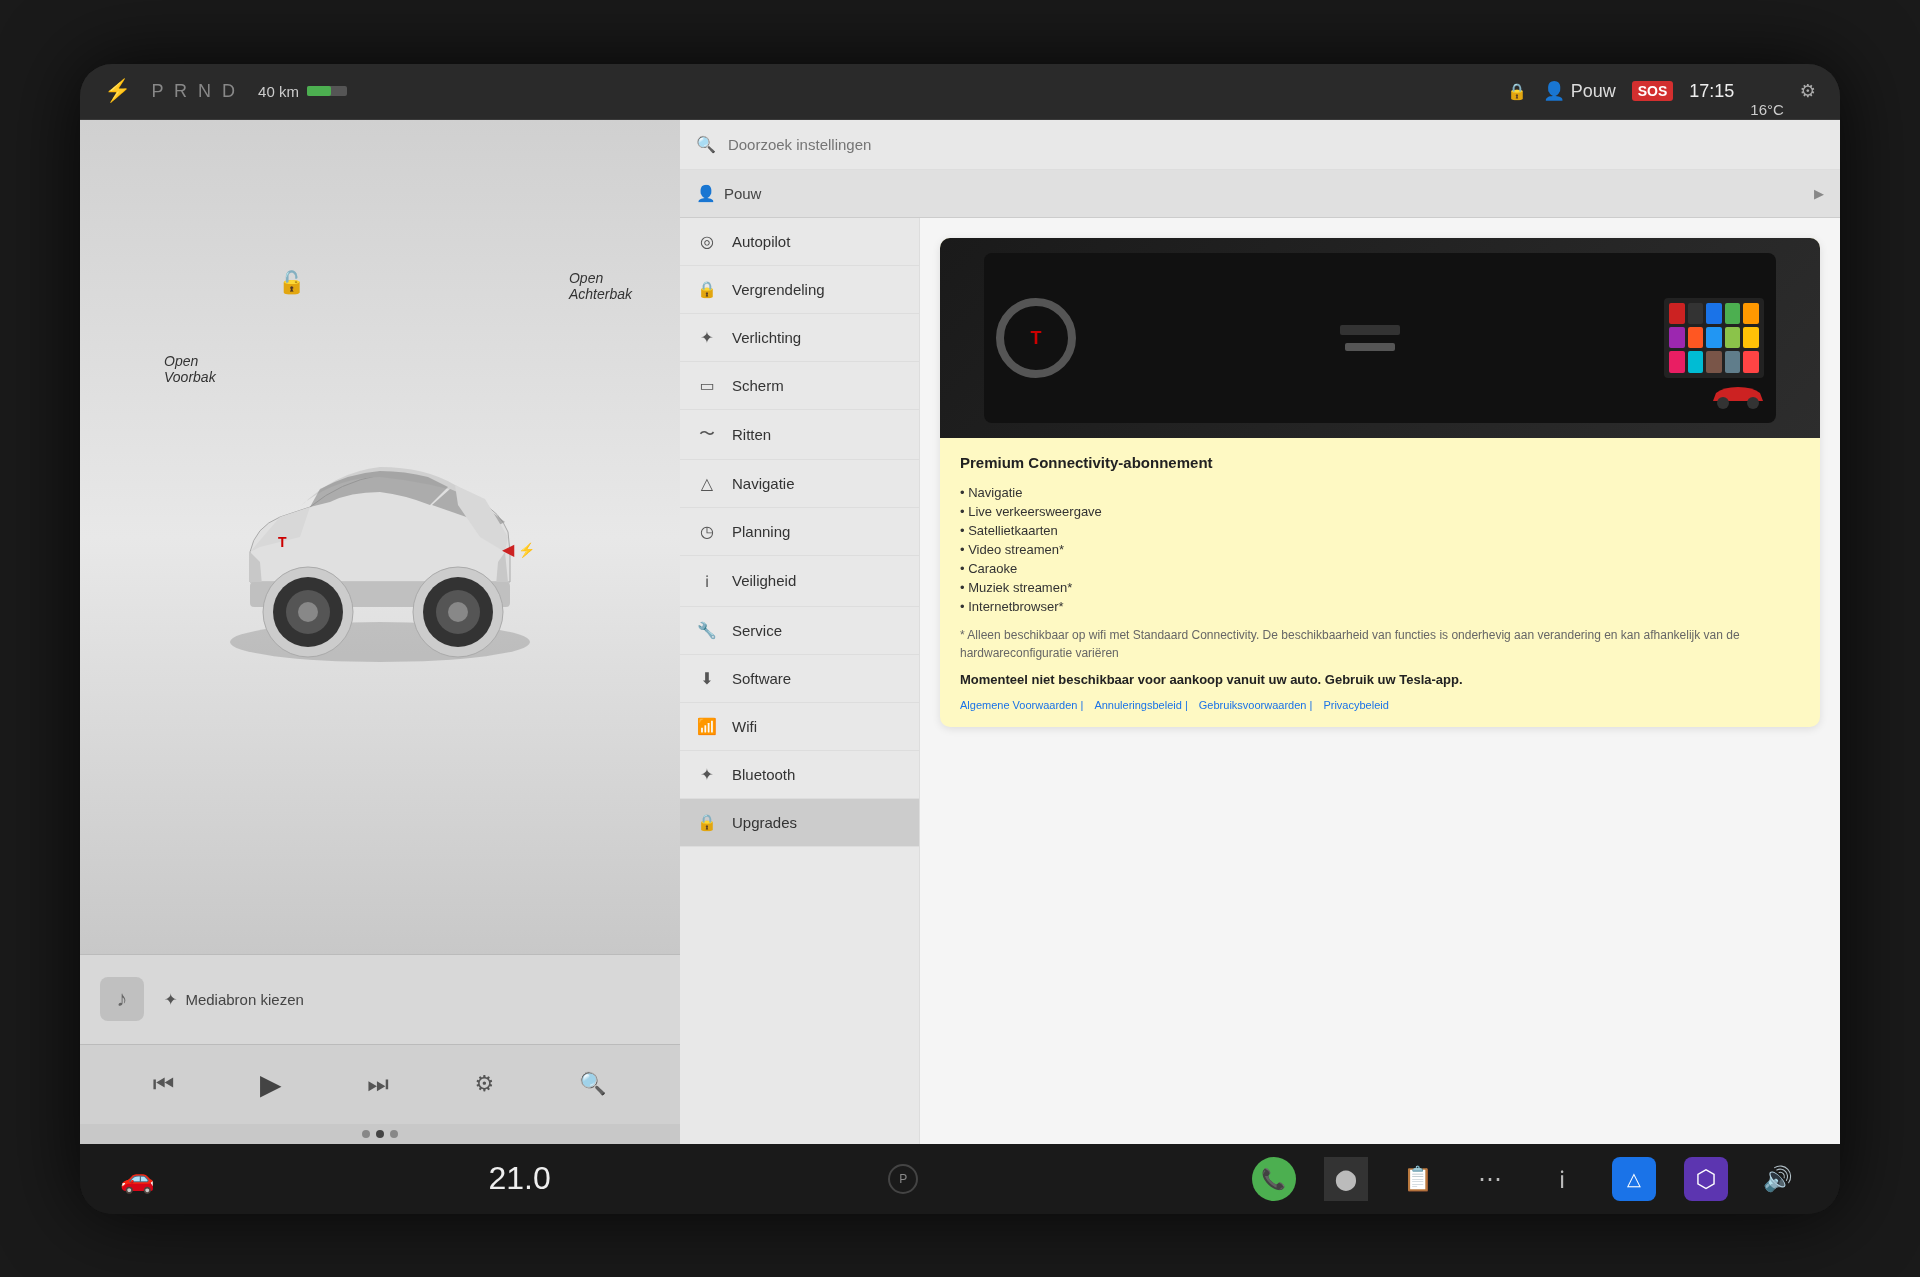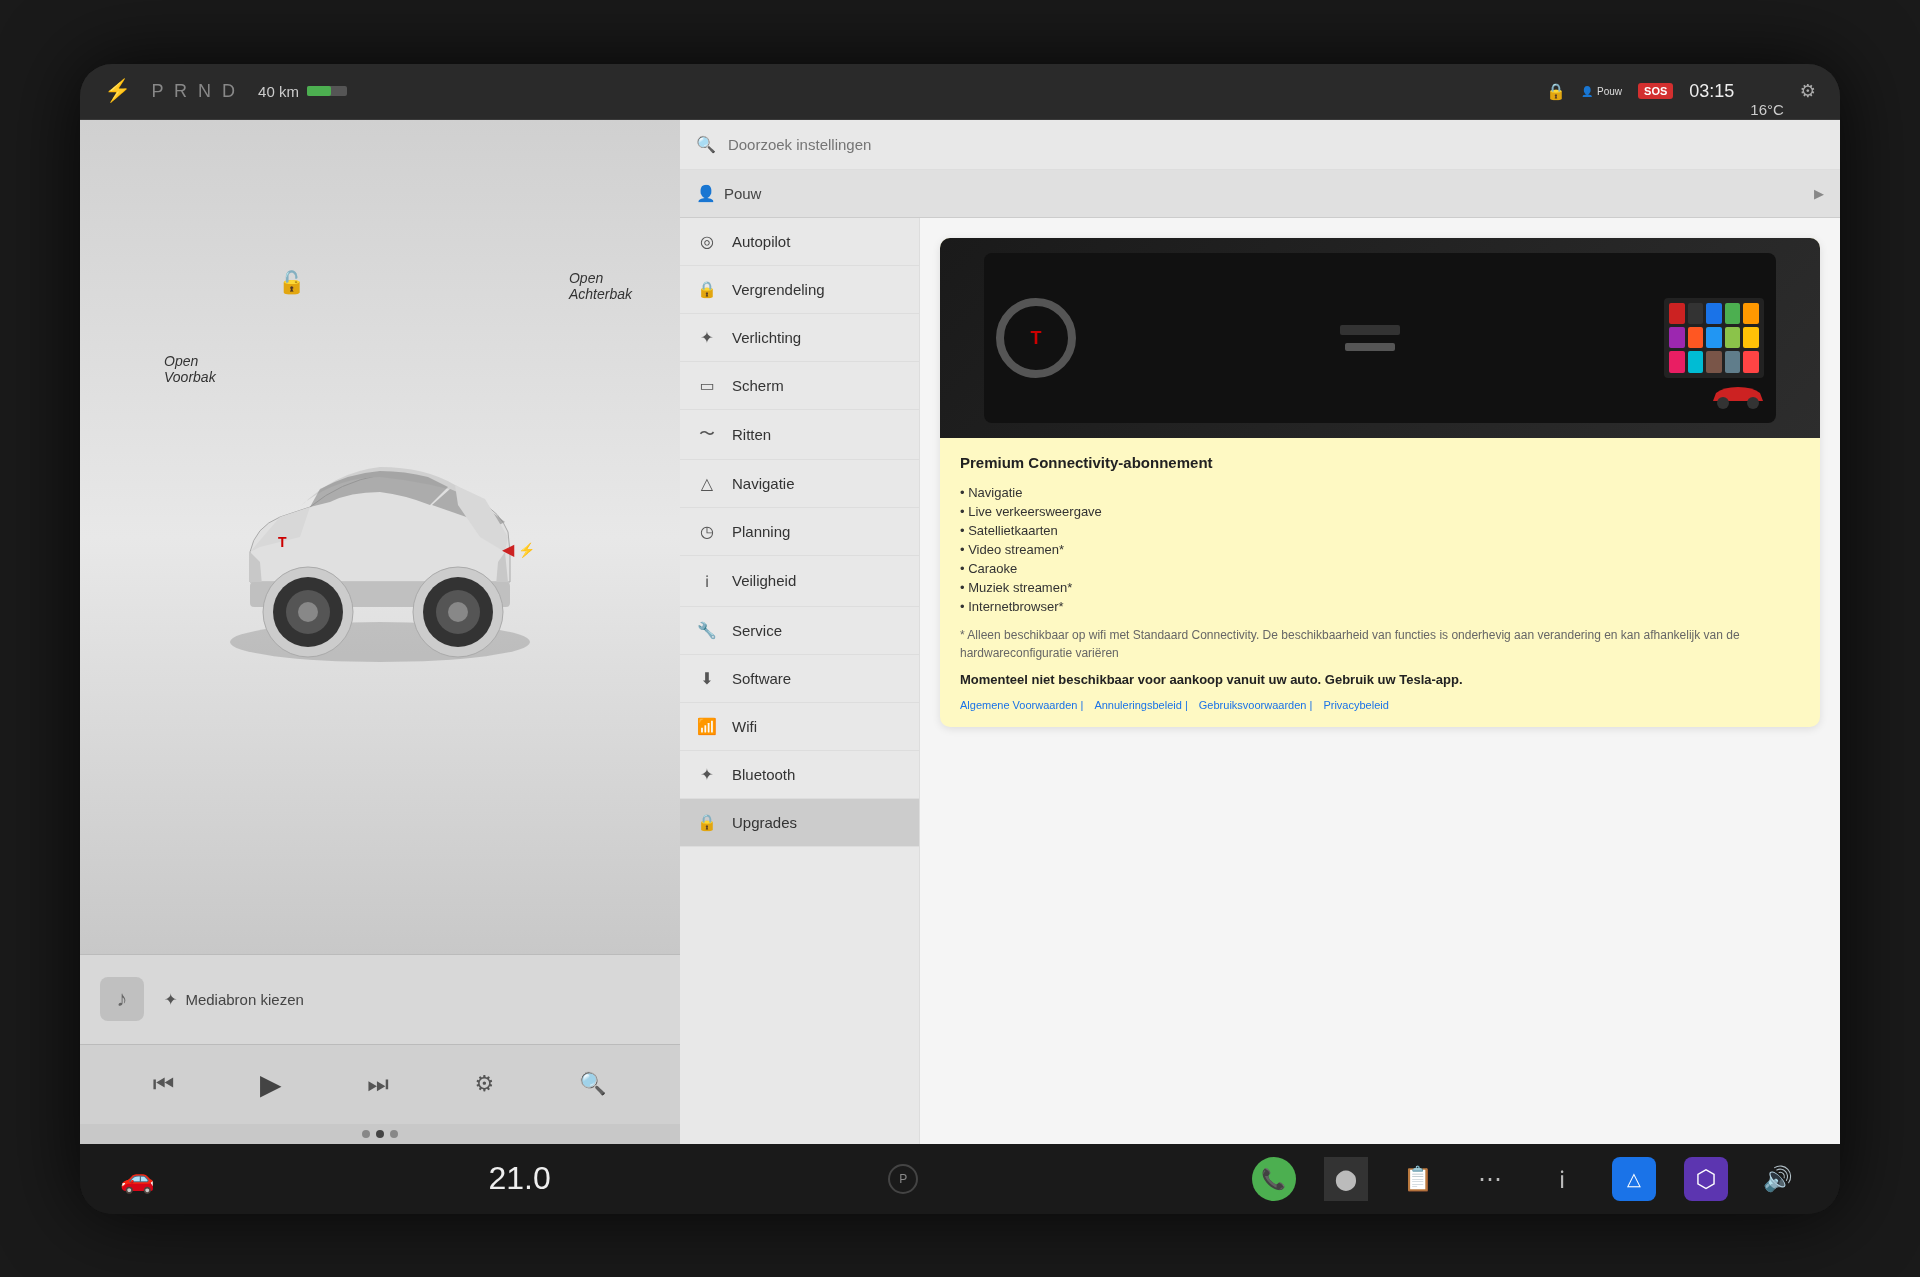--- a/index.html
+++ b/index.html
@@ -80,27 +80,27 @@
     }
 
     .top-bar-right {
       display: flex;
       align-items: center;
       gap: 16px;
       color: #ccc;
     }
 
     .top-bar-right .lock-icon { font-size: 16px; }
-    .top-bar-right .profile { font-size: 10px; color: #ddd; }
+    .top-bar-right .profile { font-size: 18px; color: #ddd; }
     .top-bar-right .sos { 
       background: #d32f2f; 
       color: white; 
       padding: 2px 6px; 
       border-radius: 3px; 
-      font-size: 11px; 
+      font-size: 14px; 
       font-weight: bold;
     }
     .top-bar-right .time { font-size: 18px; font-weight: 500; color: #eee; }
     .top-bar-right .temp { font-size: 15px; color: #ccc; margin-top: 36px; }
 
     
     .main-area {
       flex: 1;
       display: flex;
       overflow: hidden;
@@ -450,21 +450,21 @@
           <span>40 km</span>
           <div class="battery-bar">
             <div class="battery-fill"></div>
           </div>
         </div>
       </div>
       <div class="top-bar-right">
         <span class="lock-icon">🔒</span>
         <span class="profile">👤 <span>Pouw</span></span>
         <span class="sos">SOS</span>
-        <span class="time">03:15</span>
+        <span class="time">17:15</span>
         <span class="temp">16°C</span>
         <span style="color:#aaa; font-size:18px;">⚙</span>
       </div>
     </div>
 
     <div class="main-area">
 
       <div class="left-panel">
         <div class="car-area">
 

